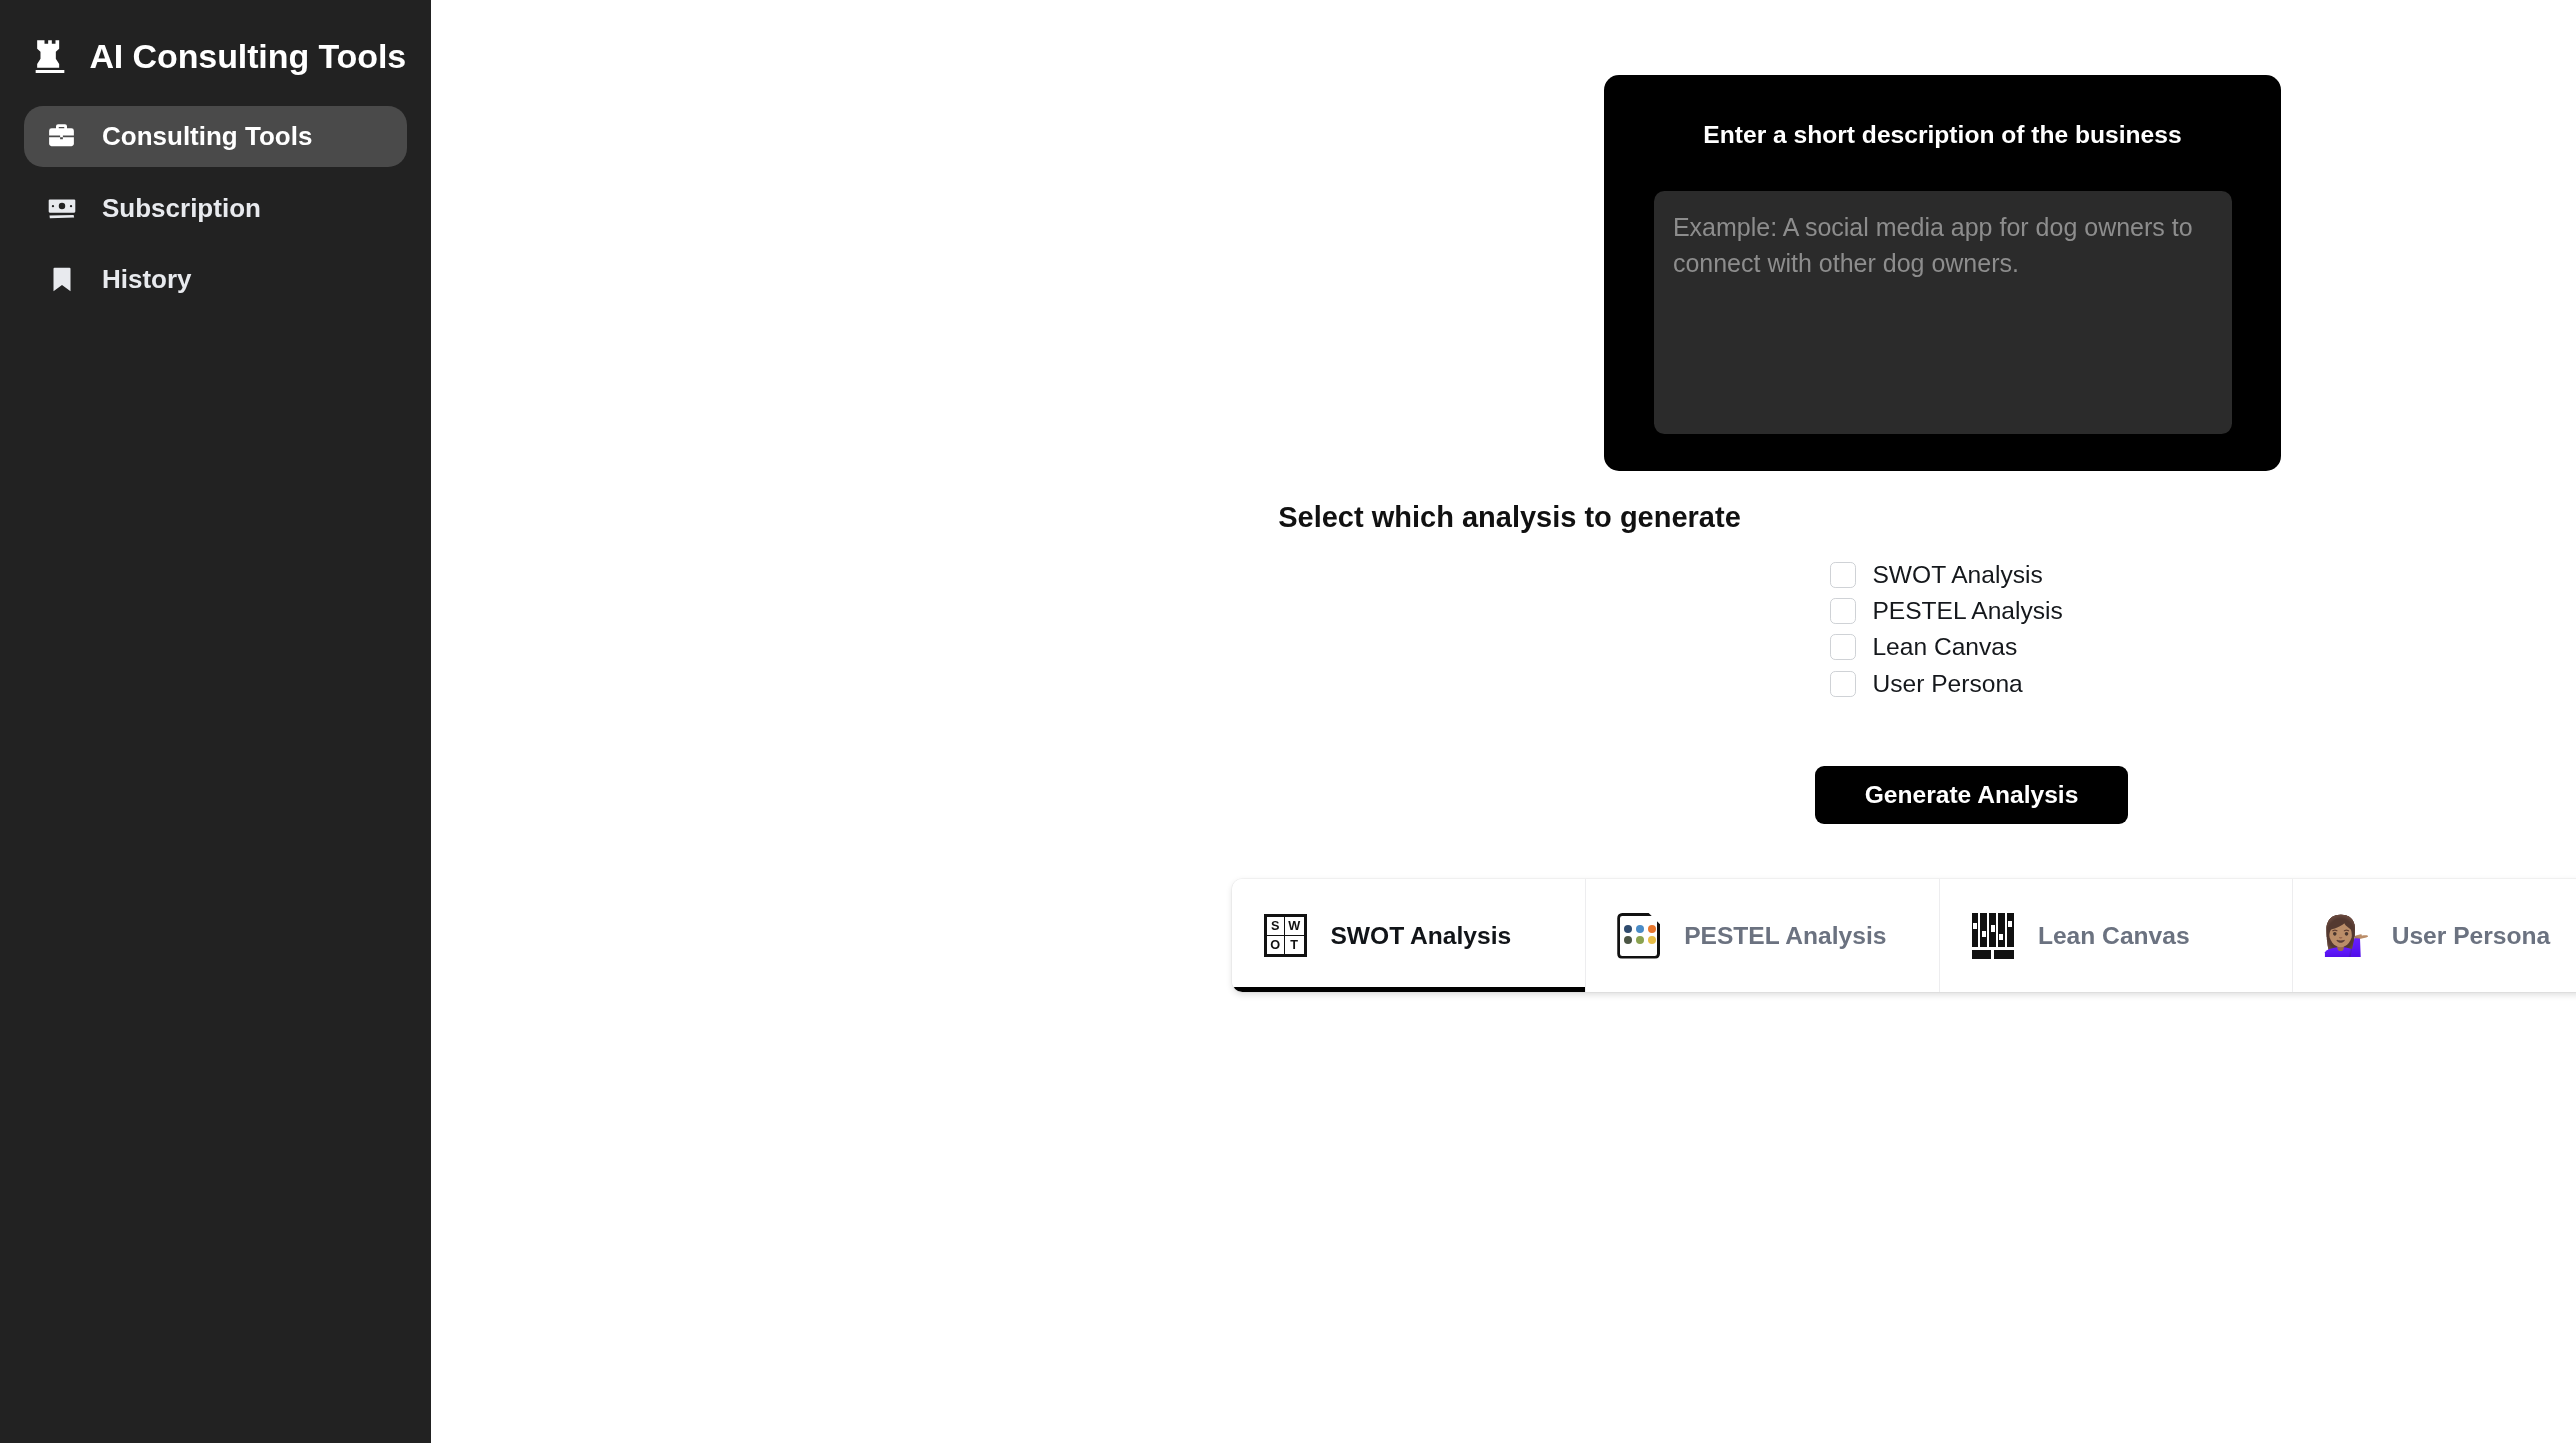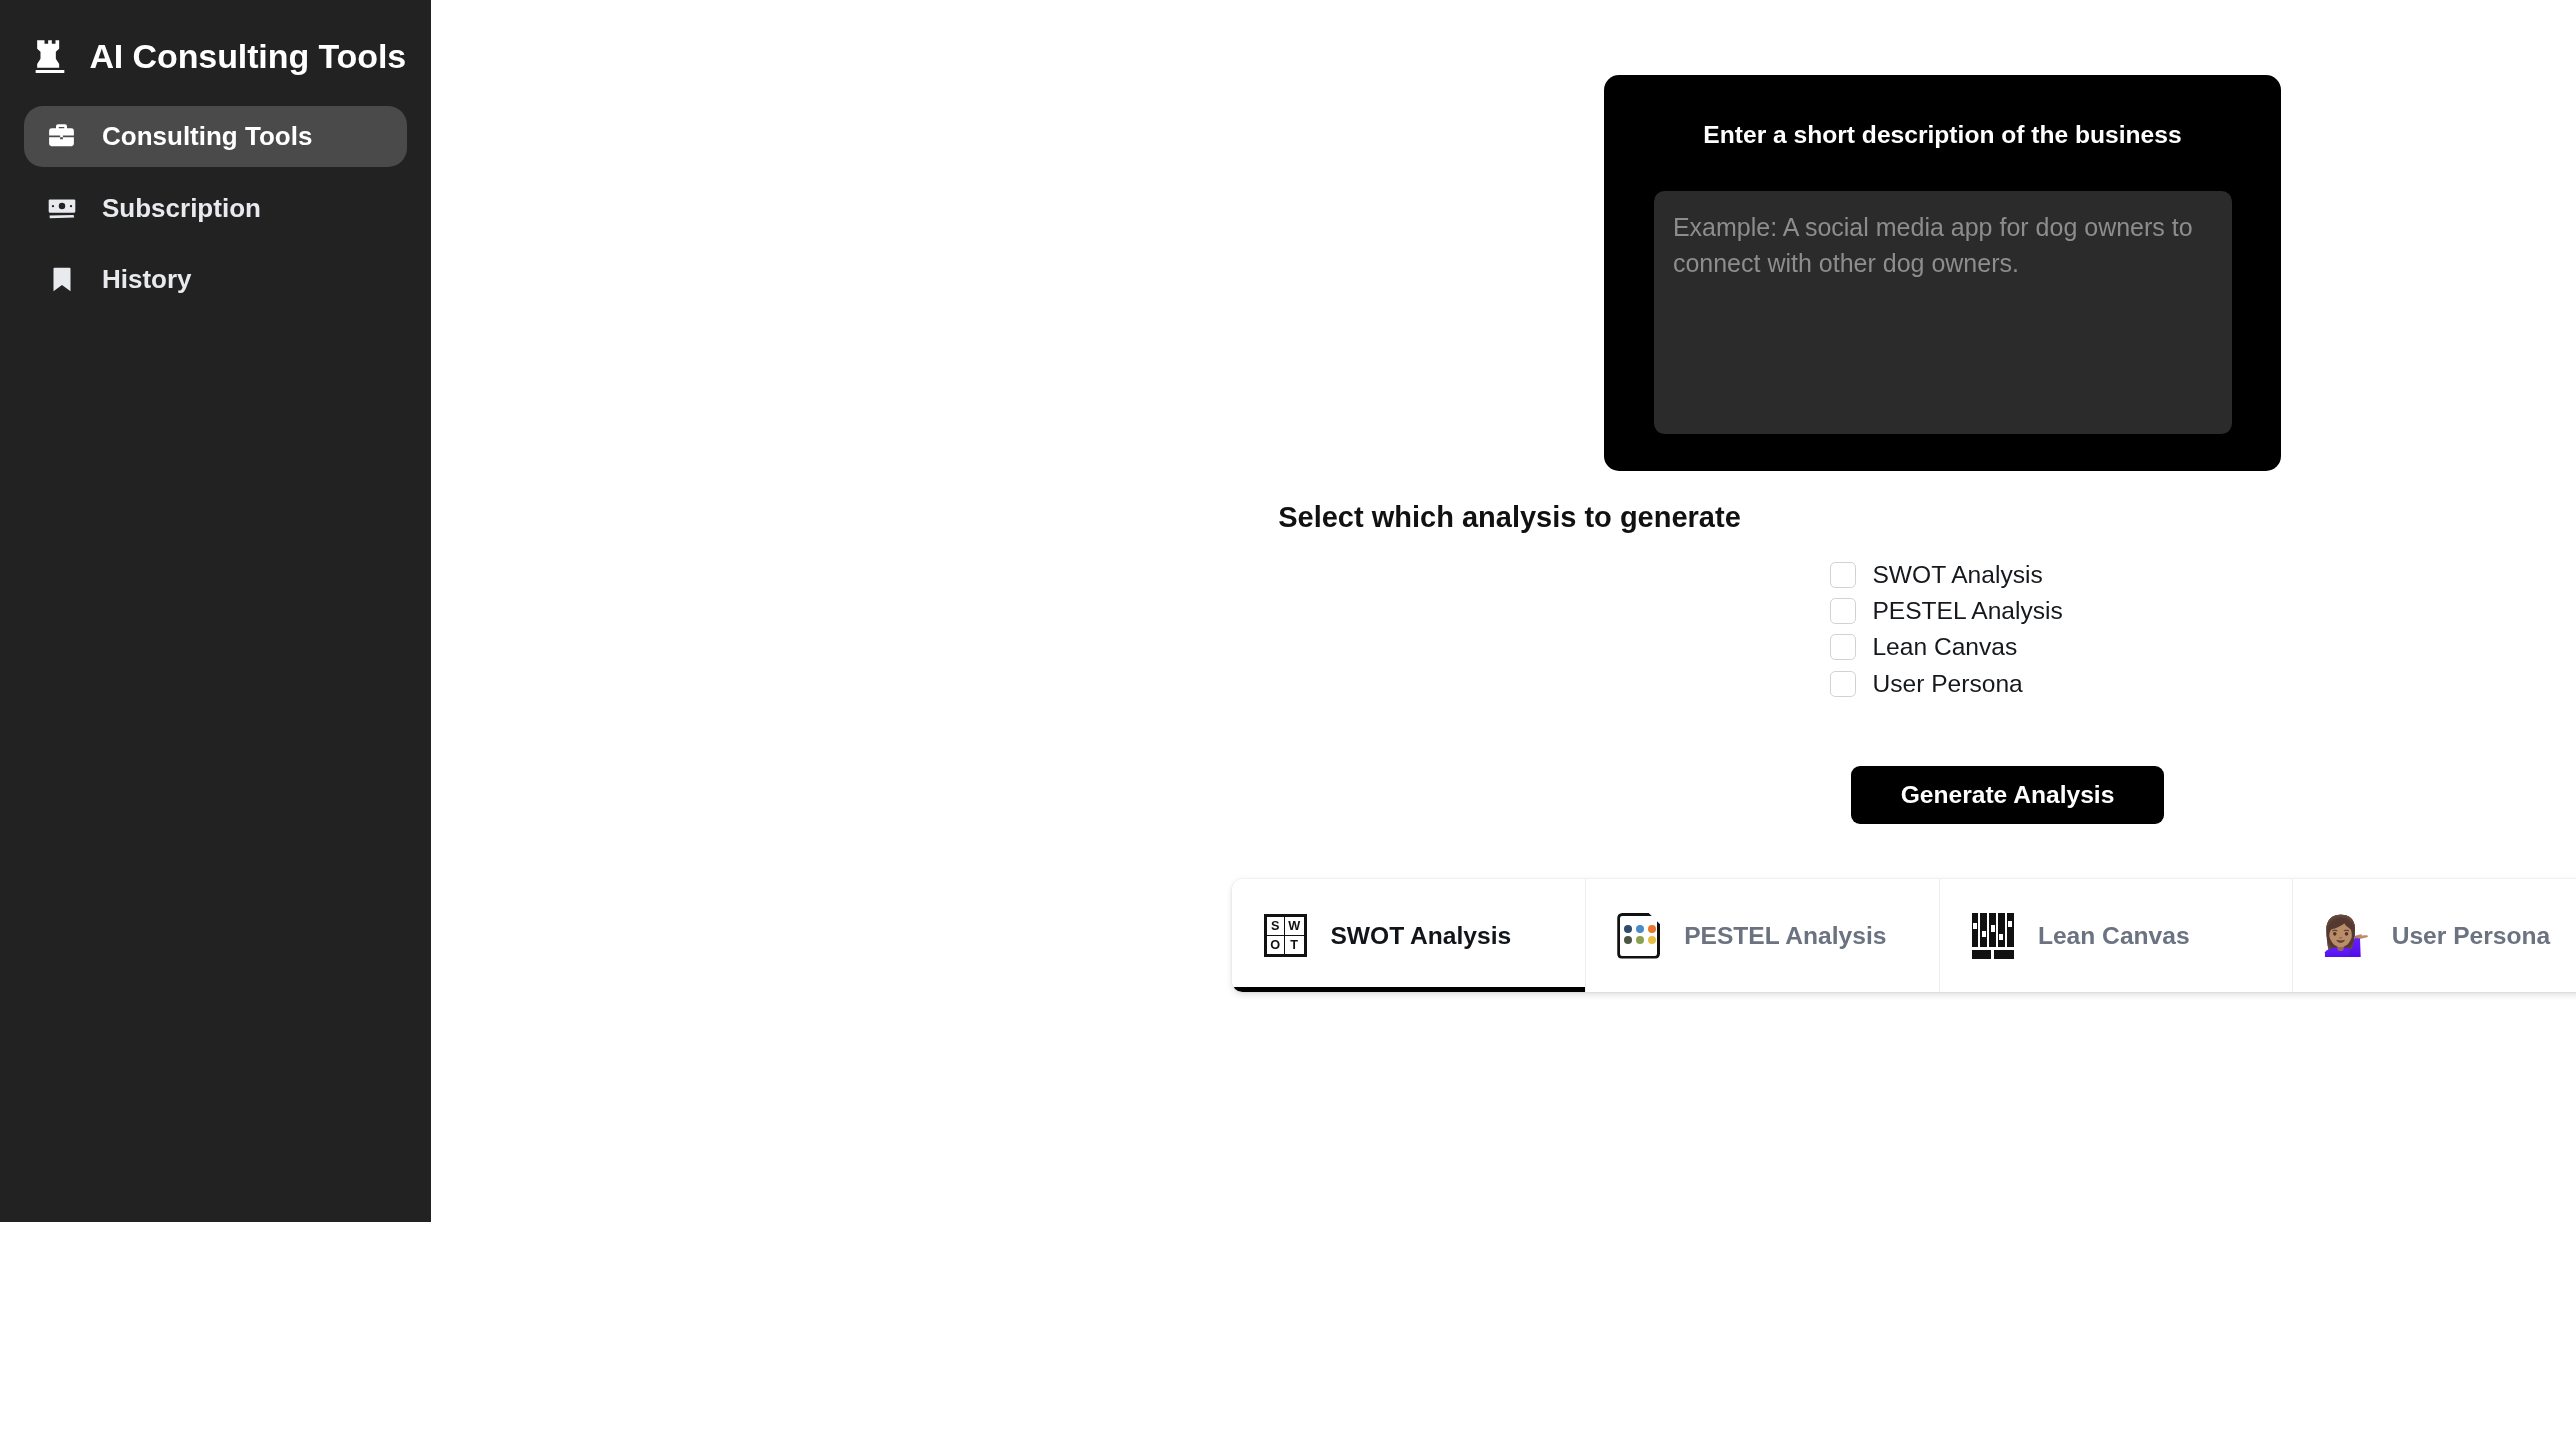--- a/index.html
+++ b/index.html
@@ -10,21 +10,21 @@
     background: #ffffff;
     font-family: "Liberation Sans", sans-serif;
     overflow: hidden;
   }
   .app { display: flex; width: 2576px; height: 1443px; }
 
   
   .sidebar {
     width: 431px;
     min-width: 431px;
-    height: 1222px;
+    height: 1443px;
     background: #222222;
     padding: 0;
     display: flex;
     flex-direction: column;
   }
   .brand {
     display: flex;
     align-items: center;
     gap: 16.4px;
     padding: 22.4px 0 0 27px;
@@ -147,21 +147,21 @@
     border-radius: 5.2px;
     background: #ffffff;
     flex: none;
   }
   .check-label { font-size: 24.6px; color: #15181c; white-space: nowrap; }
 
   
   .generate-btn {
     position: absolute;
     top: 766px;
-    left: 1420px;
+    left: 1384px;
     width: 313px;
     height: 58px;
     background: #000000;
     color: #ffffff;
     border: none;
     border-radius: 9px;
     font-family: "Liberation Sans", sans-serif;
     font-size: 24.6px;
     font-weight: bold;
     cursor: pointer;

